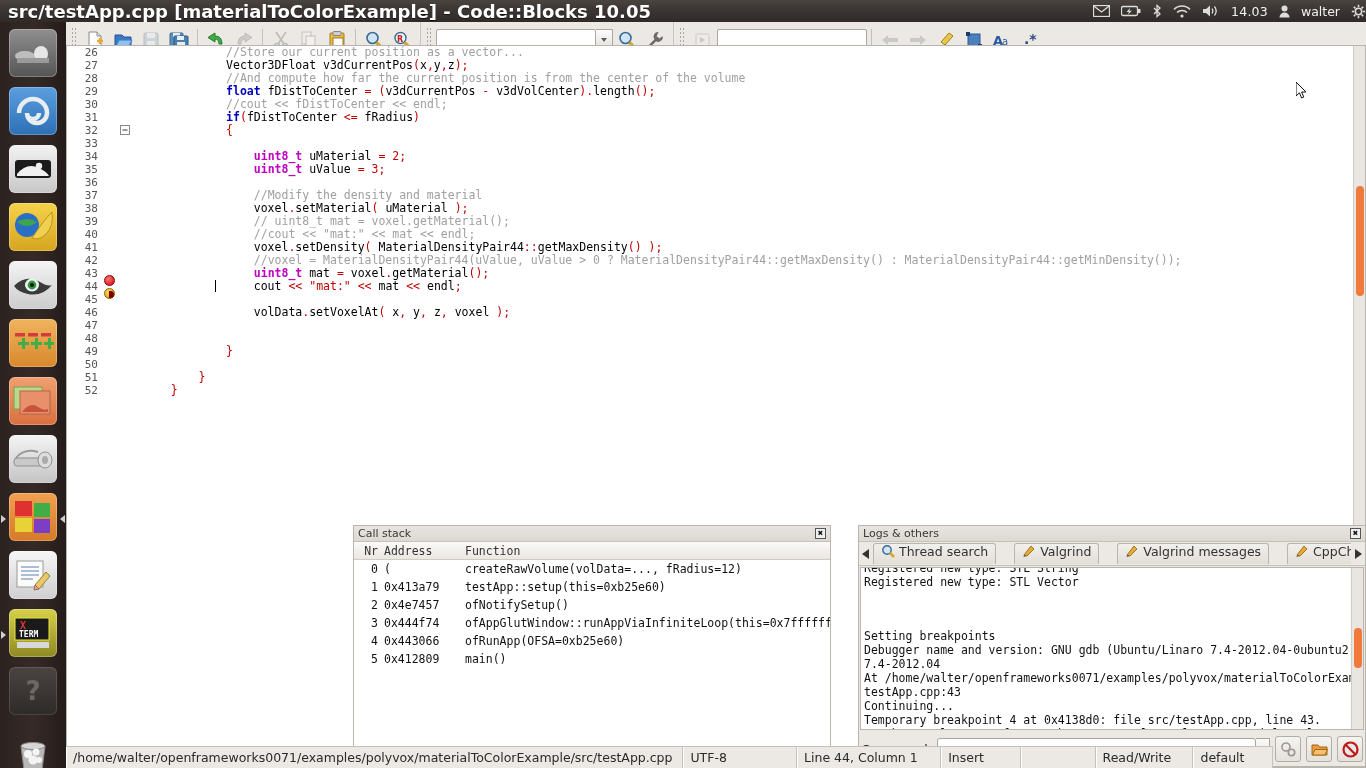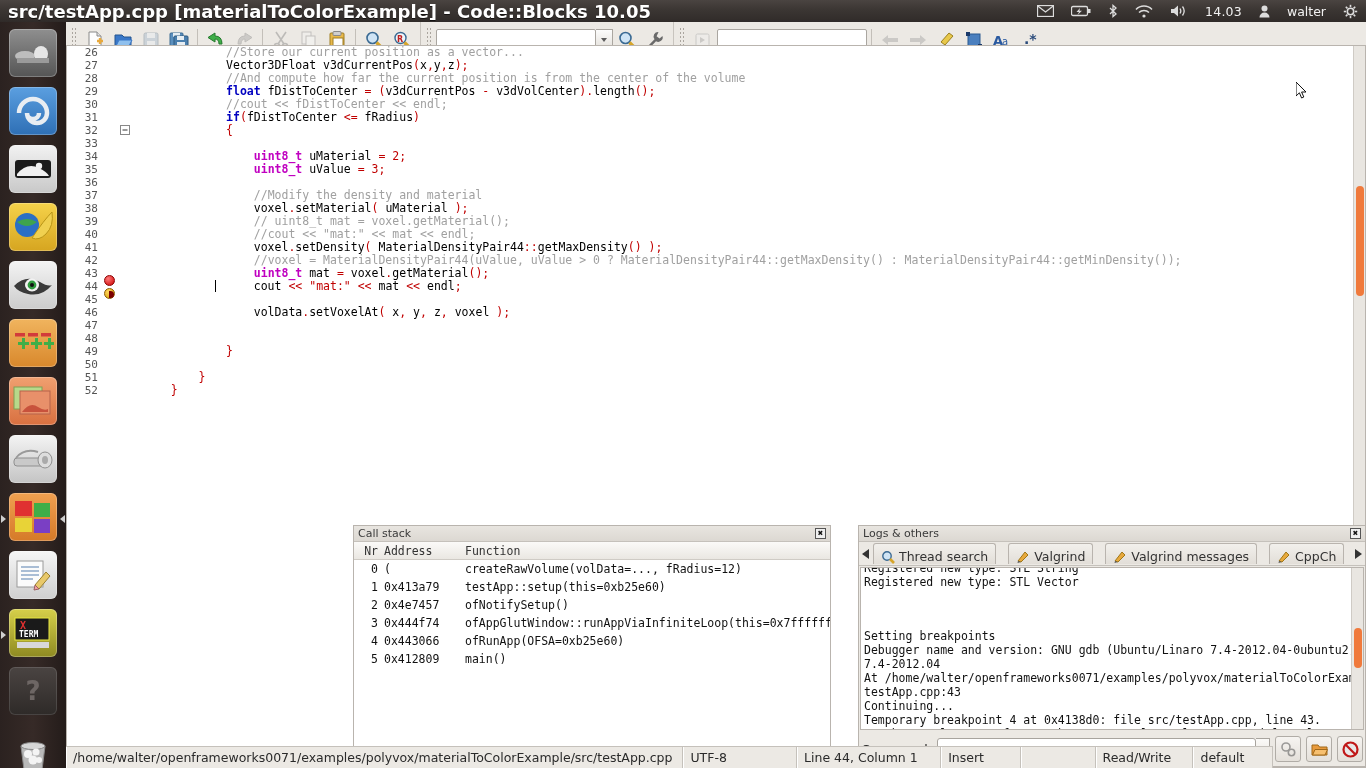--- a/index.html
+++ b/index.html
@@ -13,21 +13,21 @@
   
   #top-panel {
     position:absolute; left:0; top:0; width:1366px; height:22px;
     background: linear-gradient(180deg,#4a4441 0%,#3b3633 45%,#302b29 100%);
     color:#fff; display:flex; align-items:center;
   }
   #top-panel .title {
     font-weight:bold; font-size:18px; margin-left:8px;
     text-shadow:0 1px 0 rgba(0,0,0,.6); white-space:nowrap;
   }
-  #tray { margin-left:auto; display:flex; align-items:center; gap:17px; padding-right:8px; }
+  #tray { margin-left:auto; display:flex; align-items:center; gap:11px; }
   #tray .tr { opacity:.93; display:flex; align-items:center; }
   #tray .clock { font-size:12.5px; letter-spacing:.2px; }
   #tray .uname { font-size:12.5px; }
   
   #launcher {
     position:absolute; left:0; top:22px; width:66px; height:746px;
     background: linear-gradient(90deg,#2b2220 0%,#362a27 50%,#241c1a 100%);
     padding-top:2px;
   }
   .litem { width:66px; height:58px; display:flex; align-items:center; justify-content:center; position:relative;}
@@ -158,23 +158,23 @@
   .cshead { display:flex; height:18px; align-items:center; background:linear-gradient(180deg,#fbfaf8,#eae7e2);
      border-bottom:1px solid #cfcbc5; color:#333; }
   .csrow { display:flex; height:18px; align-items:center; color:#111; white-space:nowrap;}
   .c-nr { width:30px; text-align:right; padding-right:6px; flex:none;}
   .c-ad { width:76px; flex:none; }
   .c-fn { flex:1; padding-left:5px; overflow:hidden;}
   
   #logs { left:792px; top:503px; width:508px; height:242px; }
   .ltabs { display:flex; align-items:center; height:24px; background:#ece9e4; border-bottom:1px solid #c5c1bb;}
   .lnav { width:14px; height:24px; display:flex;align-items:center;justify-content:center;}
-  .ltab { height:21px; display:flex; align-items:flex-end; gap:4px; padding:0 7px; font-size:12.5px;
+  .ltab { height:21px; display:flex; align-items:flex-start; gap:4px; padding:0 7px; font-size:12.5px;
      background:linear-gradient(180deg,#f2f0ec,#e2ded8); border:1px solid #b9b4ae; border-bottom:none;
-     border-radius:3px 3px 0 0; margin-right:12px; white-space:nowrap; color:#333;}
+     border-radius:3px 3px 0 0; margin-right:18px; white-space:nowrap; color:#333;}
   .logtext { position:absolute; left:1px; right:1px; top:41px; bottom:36px; background:#fff;
      font-family:"DejaVu Sans Mono","Liberation Mono",monospace; font-size:11.5px; line-height:14px;
      overflow:hidden; padding:0 3px; color:#111; border:1px solid #b9b4ae;}
   .cmdrow { position:absolute; left:2px; right:2px; bottom:2px; height:30px; display:flex; align-items:center; gap:5px; }
   .cmdinput { flex:1; height:23px; background:#fff; border:1px solid #a8a49e; border-radius:3px; }
   .cbtn { width:26px;height:26px; border:1px solid #b0aca6; border-radius:3px;
      background:linear-gradient(180deg,#f6f4f1,#e4e0da); display:flex;align-items:center;justify-content:center;}
   
   #status { position:absolute; left:66px; bottom:0; width:1207px; height:22px; display:flex;
      background:#ece9e4; border-top:1px solid #c5c1bb; font-size:12.5px; align-items:stretch;}

